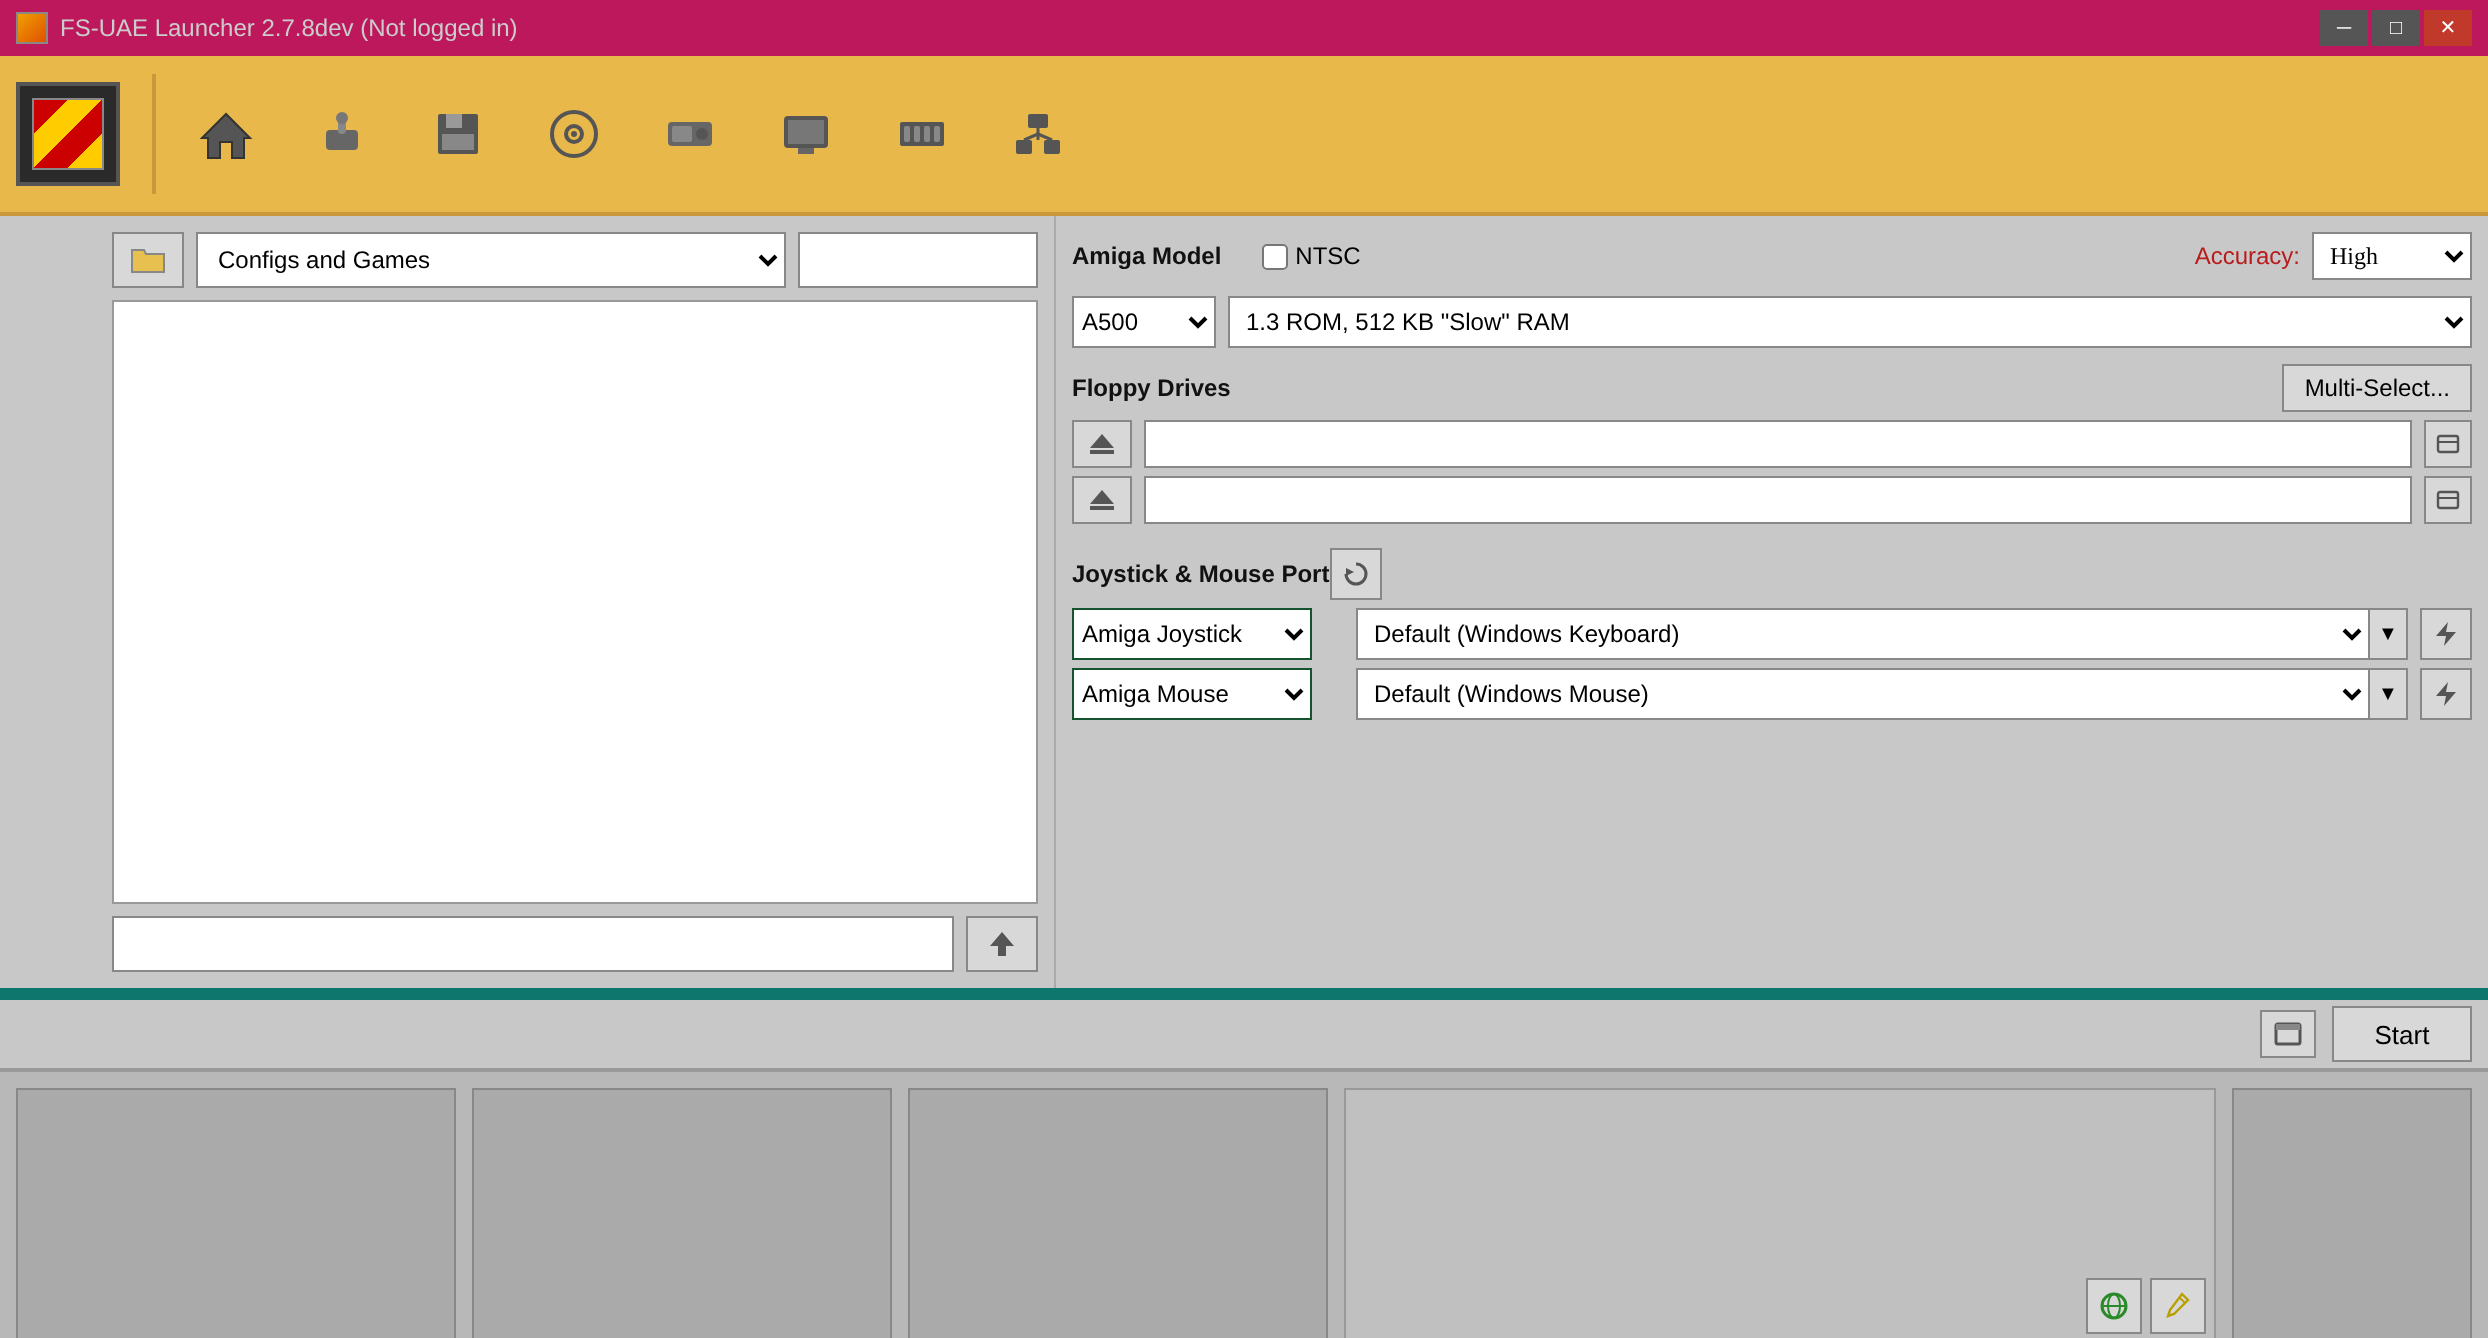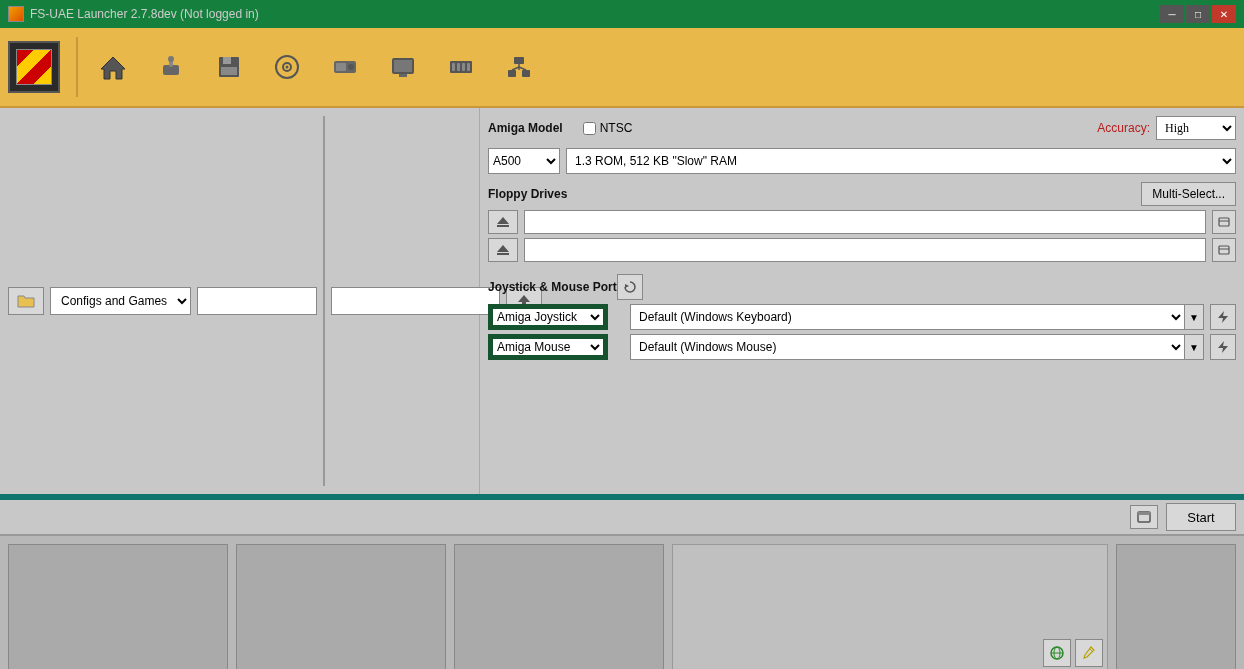--- a/index.html
+++ b/index.html
@@ -8,21 +8,21 @@
       font-size: 12px;
       background: #c0c0c0;
       width: 1244px;
       height: 669px;
       overflow: hidden;
       position: relative;
     }
 
     
     #titlebar {
-      background: #15803d;
+      background: #be185d;
       height: 28px;
       display: flex;
       align-items: center;
       justify-content: space-between;
       padding: 0 8px;
       color: #ccc;
       font-size: 12px;
     }
     #titlebar-left {
       display: flex;
@@ -93,23 +93,24 @@
       height: calc(669px - 28px - 80px - 30px - 145px);
       display: flex;
       flex-direction: row;
     }
 
     
     #left-panel {
       width: 480px;
       padding: 8px;
       display: flex;
-      flex-direction: row;
+      flex-direction: column;
       gap: 6px;
       border-right: 1px solid #aaa;
+      margin-left: 48px;
     }
     #left-top-bar {
       display: flex;
       gap: 6px;
       align-items: center;
     }
     #folder-icon-btn {
       width: 36px; height: 28px;
       background: #d8d8d8;
       border: 1px solid #888;
@@ -283,21 +284,21 @@
     }
     .joystick-row {
       display: flex;
       gap: 6px;
       align-items: center;
       margin-top: 4px;
     }
     .joy-type-select {
       width: 120px;
       height: 26px;
-      border: 5px solid #14532d;
+      border: 1px solid #14532d;
       background: #fff;
       font-size: 12px;
     }
     .joy-device-wrap {
       flex: 1;
       display: flex;
       align-items: center;
       gap: 0;
       margin-left: 16px;
     }

